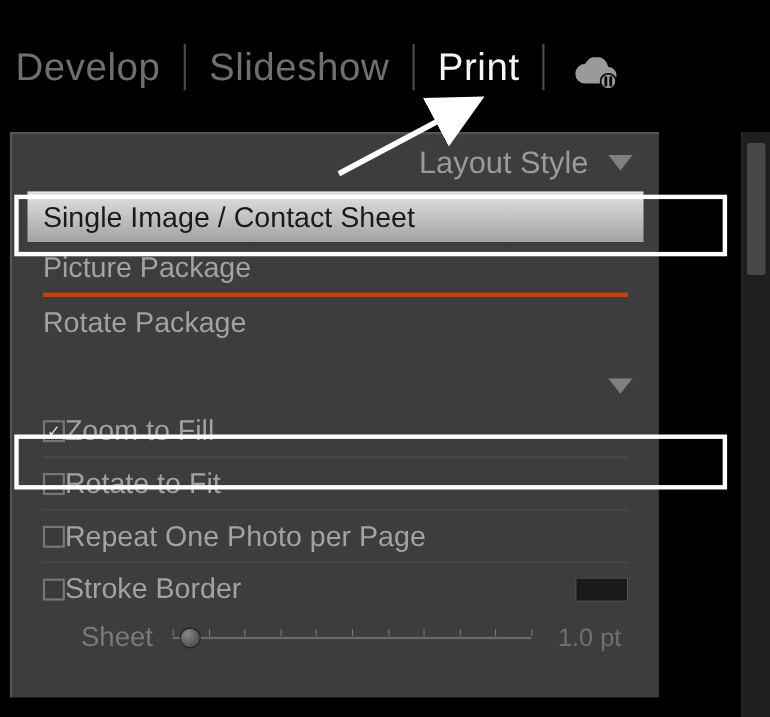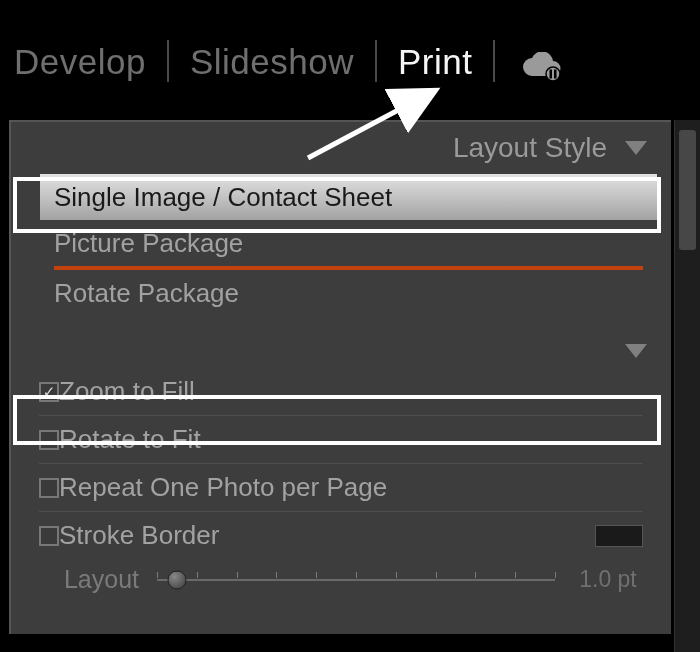--- a/index.html
+++ b/index.html
@@ -31,21 +31,21 @@
       height: 42px;
       background: #4a4a4a;
       margin: 0 18px;
     }
     .cloud-icon { margin-left: 6px; }
     .cloud-icon svg { display: block; }
     .panel-area {
       position: absolute;
       left: 9px;
       top: 120px;
-      width: 662px;
+      width: 590px;
       border-top: 2px solid #555;
       border-left: 2px solid #555;
       background: #3d3d3d;
       padding-bottom: 40px;
     }
     .panel-header {
       display: flex;
       justify-content: flex-end;
       align-items: center;
       padding: 10px 24px 10px 0;
@@ -55,21 +55,21 @@
       font-size: 28px;
       color: #9a9a9a;
       font-weight: 300;
     }
     .disclosure {
       width: 0; height: 0;
       border-left: 11px solid transparent;
       border-right: 11px solid transparent;
       border-top: 14px solid #808080;
     }
-    .option-list { padding: 0 28px; margin-left: 15px; }
+    .option-list { padding: 0 28px; }
     .option-row {
       border-bottom: 4px solid #c2410c;
       padding: 8px 0 7px 0;
     }
     .option-row:last-child { border-bottom: none; }
     .option-row.selected {
       background: linear-gradient(180deg, #e2e2e2 0%, #c3c3c3 50%, #a2a2a2 100%);
       margin: 0 -14px;
       padding-left: 14px;
       padding-right: 14px;
@@ -228,21 +228,21 @@
       <div class="setting-row">
         <span class="checkbox"></span>
         <span class="setting-label">Repeat One Photo per Page</span>
       </div>
       <div class="setting-row no-border">
         <span class="checkbox"></span>
         <span class="setting-label">Stroke Border</span>
         <span class="stroke-swatch"></span>
       </div>
       <div class="slider-row">
-        <span class="slider-label">Layout</span>
+        <span class="slider-label">Sheet</span>
         <div class="slider-track">
           <div class="slider-line"></div>
           <div class="slider-tick" style="left:0%"></div>
           <div class="slider-tick" style="left:10%"></div>
           <div class="slider-tick" style="left:20%"></div>
           <div class="slider-tick" style="left:30%"></div>
           <div class="slider-tick" style="left:40%"></div>
           <div class="slider-tick" style="left:50%"></div>
           <div class="slider-tick" style="left:60%"></div>
           <div class="slider-tick" style="left:70%"></div>

